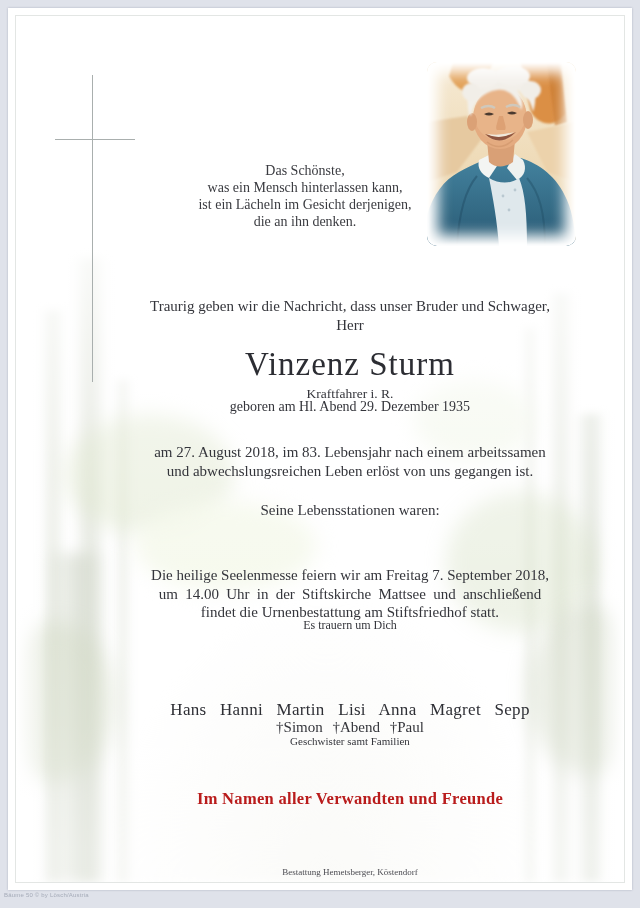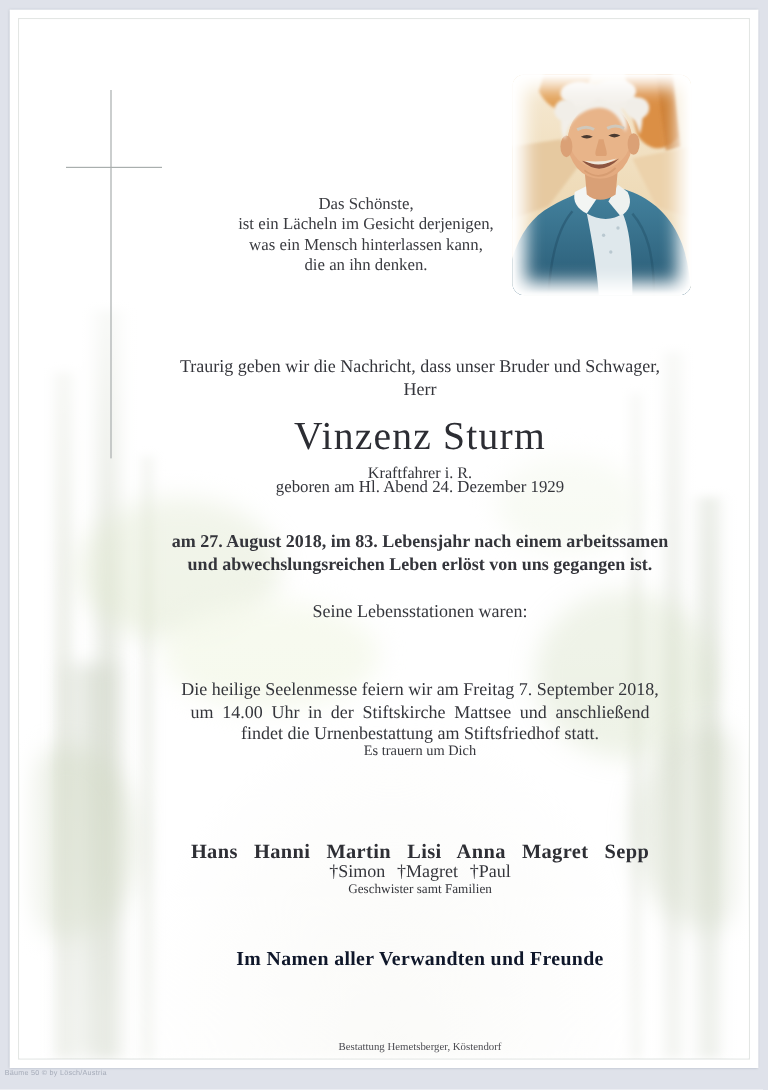--- a/index.html
+++ b/index.html
@@ -72,29 +72,29 @@
   
   .tb{
     position:absolute;left:70px;width:560px;text-align:center;
     color:#34353b;
   }
   .quote{left:140px;width:330px;top:162px;font-size:14px;line-height:17px;color:#3a3b40;}
   .announce{top:297px;font-size:15px;line-height:19px;}
   .name{top:346px;font-size:33px;letter-spacing:1px;color:#2c2d33;}
   .profession{top:386px;font-size:13.5px;}
   .birth{top:399px;font-size:14px;}
-  .passing{top:443px;font-size:15px;line-height:18.5px;font-weight:bold;}
+  .passing{top:443px;font-size:15px;line-height:18.5px;}
   .stations{top:501px;font-size:15px;line-height:18.5px;}
   .service{top:566px;font-size:15px;line-height:18.5px;}
   .service .spread{word-spacing:3.5px;}
   .intro{top:618px;font-size:12px;}
-  .siblings{top:700px;font-size:17px;font-weight:bold;word-spacing:9px;letter-spacing:.3px;color:#2e2f35;}
+  .siblings{top:700px;font-size:17px;font-weight:normal;word-spacing:9px;letter-spacing:.3px;color:#2e2f35;}
   .daggers{top:719px;font-size:15px;word-spacing:6px;}
   .relation{top:735px;font-size:11px;}
-  .closing{top:789px;font-size:16.5px;font-weight:bold;letter-spacing:.3px;color:#0f172a;}
+  .closing{top:789px;font-size:16.5px;font-weight:bold;letter-spacing:.3px;color:#b91c1c;}
   .funeral{top:867px;font-size:9px;color:#4c4c52;}
   .credit{
     position:absolute;left:4px;top:892px;
     font-family:"Liberation Sans", sans-serif;
     font-size:6px;color:#a5abb8;letter-spacing:.2px;
   }
 </style>
 </head>
 <body>
 
@@ -172,50 +172,50 @@
       <path d="M80,51 Q85,48 90,51 Q85,54 80,51 Z" fill="#4a3a30"></path>
       <path d="M72,54 C70,62 68,66 70,68 L78,68 C80,66 77,60 76,54" fill="#d99c6f" opacity="0.8"></path>
       <path d="M58,72 Q73,86 89,70 Q75,78 58,72 Z" fill="#8d5540"></path>
       <path d="M60,72 Q73,79 87,70 Q74,74 60,72 Z" fill="#efe9dd"></path>
       <path d="M60,80 Q73,90 86,78" stroke="#c98f64" stroke-width="1.5" fill="none" opacity="0.5"></path>
     </svg>
   </div>
 
   <div class="tb quote">
     <div>Das Schönste,</div>
+    <div>was ein Mensch hinterlassen kann,</div>
     <div>ist ein Lächeln im Gesicht derjenigen,</div>
-    <div>was ein Mensch hinterlassen kann,</div>
     <div>die an ihn denken.</div>
   </div>
 
   <div class="tb announce">
     <div>Traurig geben wir die Nachricht, dass unser Bruder und Schwager,</div>
     <div>Herr</div>
   </div>
 
   <div class="tb name">Vinzenz Sturm</div>
   <div class="tb profession">Kraftfahrer i. R.</div>
-  <div class="tb birth">geboren am Hl. Abend 24. Dezember 1929</div>
+  <div class="tb birth">geboren am Hl. Abend 29. Dezember 1935</div>
 
   <div class="tb passing">
     <div>am 27. August 2018, im 83. Lebensjahr nach einem arbeitssamen</div>
     <div>und abwechslungsreichen Leben erlöst von uns gegangen ist.</div>
   </div>
 
   <div class="tb stations">
     <div>Seine Lebensstationen waren:</div>
   </div>
 
   <div class="tb service">
     <div>Die heilige Seelenmesse feiern wir am Freitag 7. September 2018,</div>
     <div class="spread">um 14.00 Uhr in der Stiftskirche Mattsee und anschließend</div>
     <div>findet die Urnenbestattung am Stiftsfriedhof statt.</div>
   </div>
 
   <div class="tb intro">Es trauern um Dich</div>
   <div class="tb siblings">Hans Hanni Martin Lisi Anna Magret Sepp</div>
-  <div class="tb daggers">†Simon †Magret †Paul</div>
+  <div class="tb daggers">†Simon †Abend †Paul</div>
   <div class="tb relation">Geschwister samt Familien</div>
   <div class="tb closing">Im Namen aller Verwandten und Freunde</div>
 
   <div class="tb funeral">Bestattung Hemetsberger, Köstendorf</div>
   <div class="credit">Bäume 50 © by Lösch/Austria</div>
 </div>
 
 </body></html>

